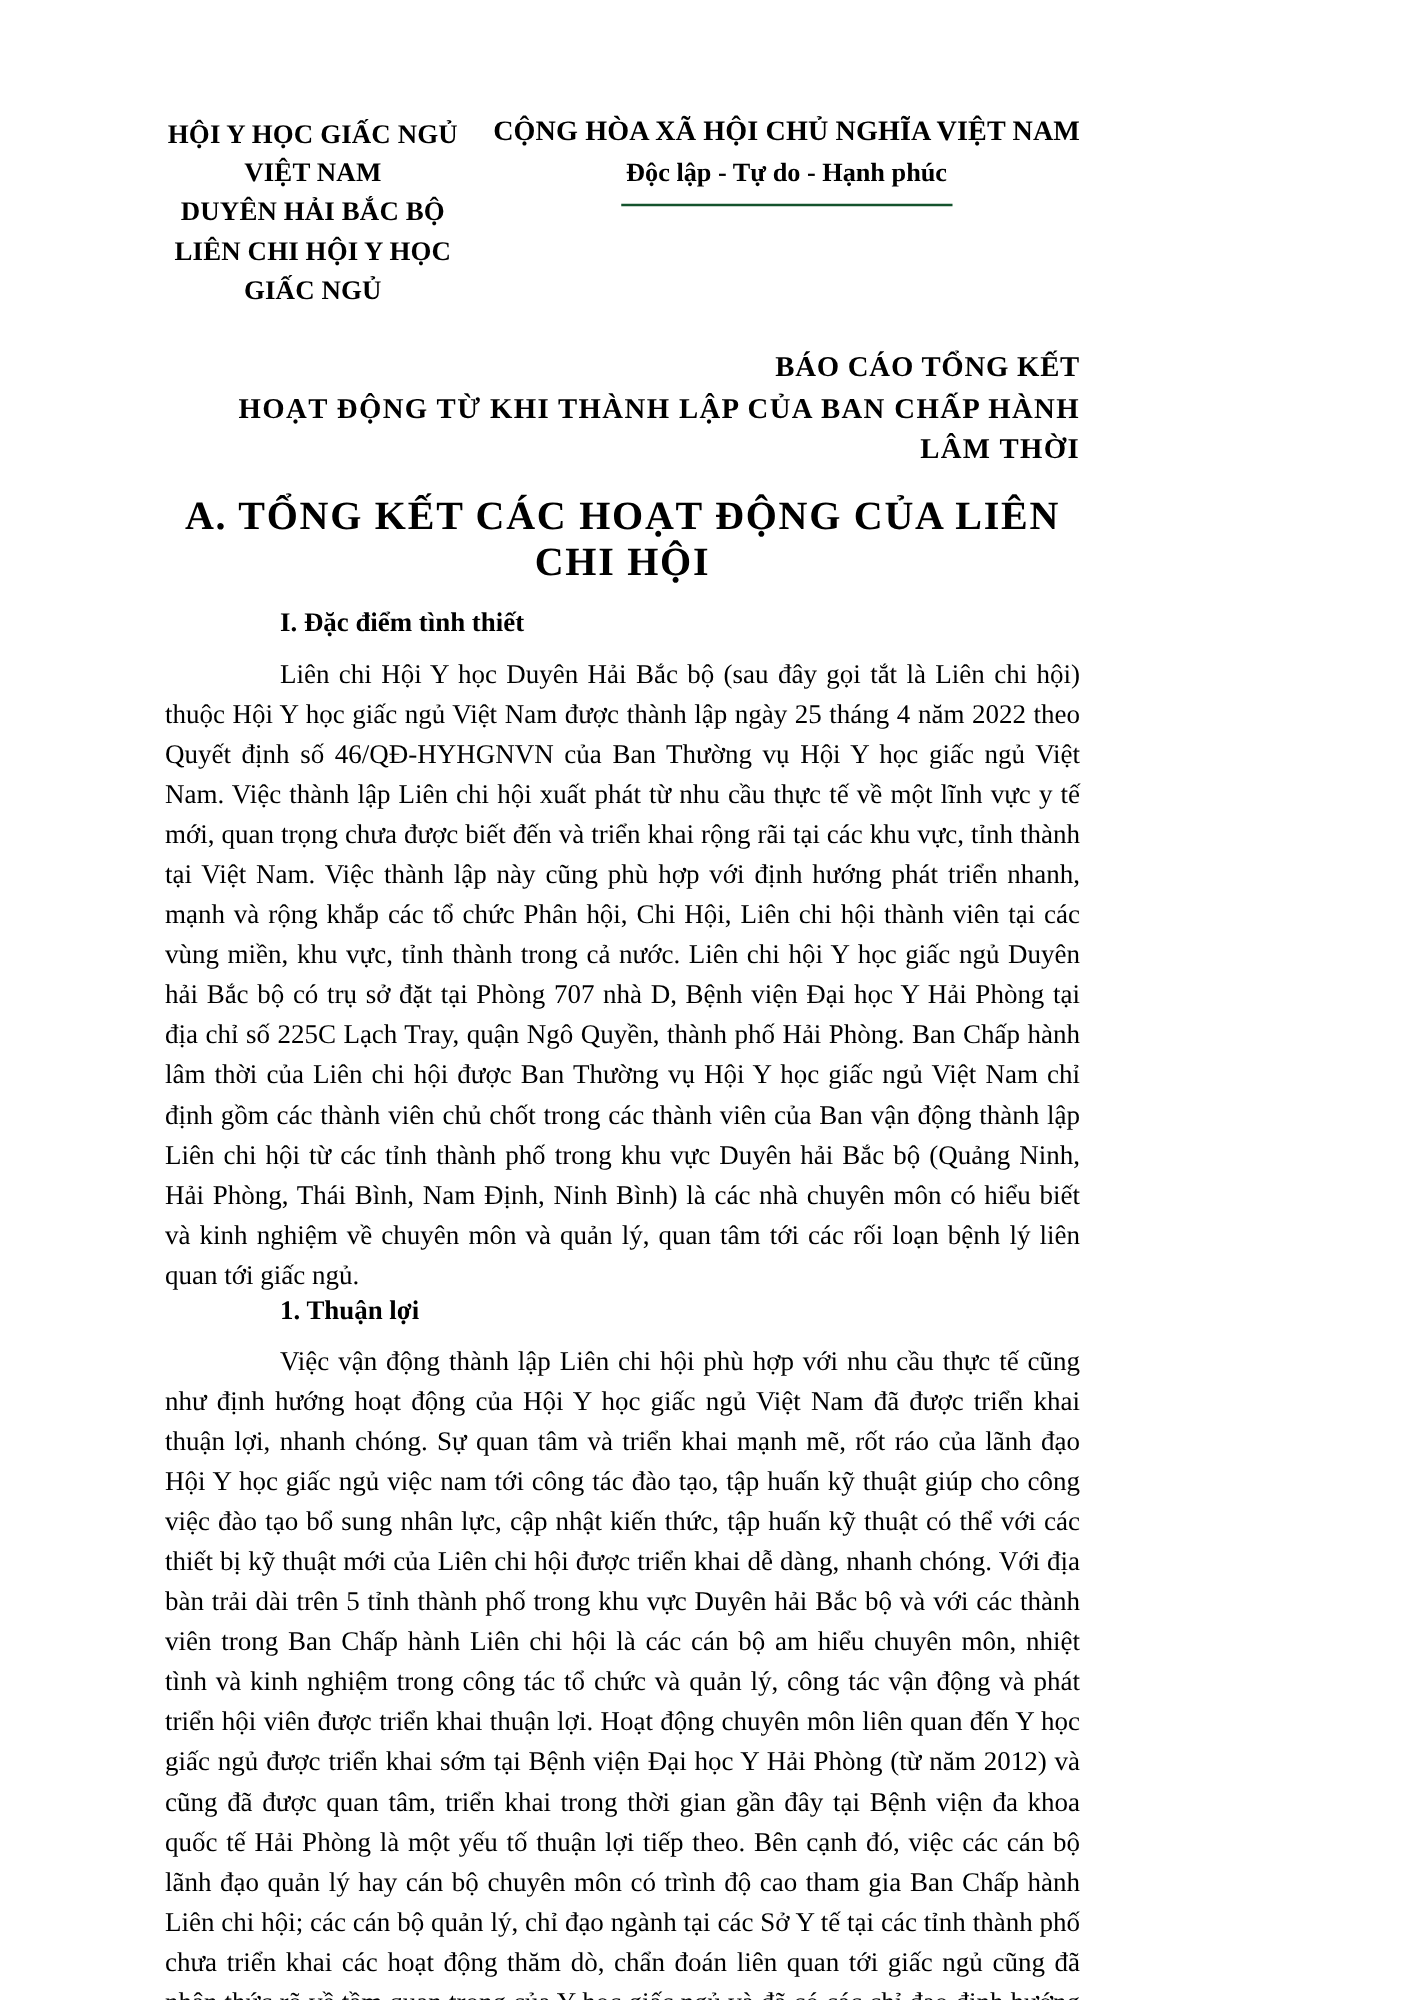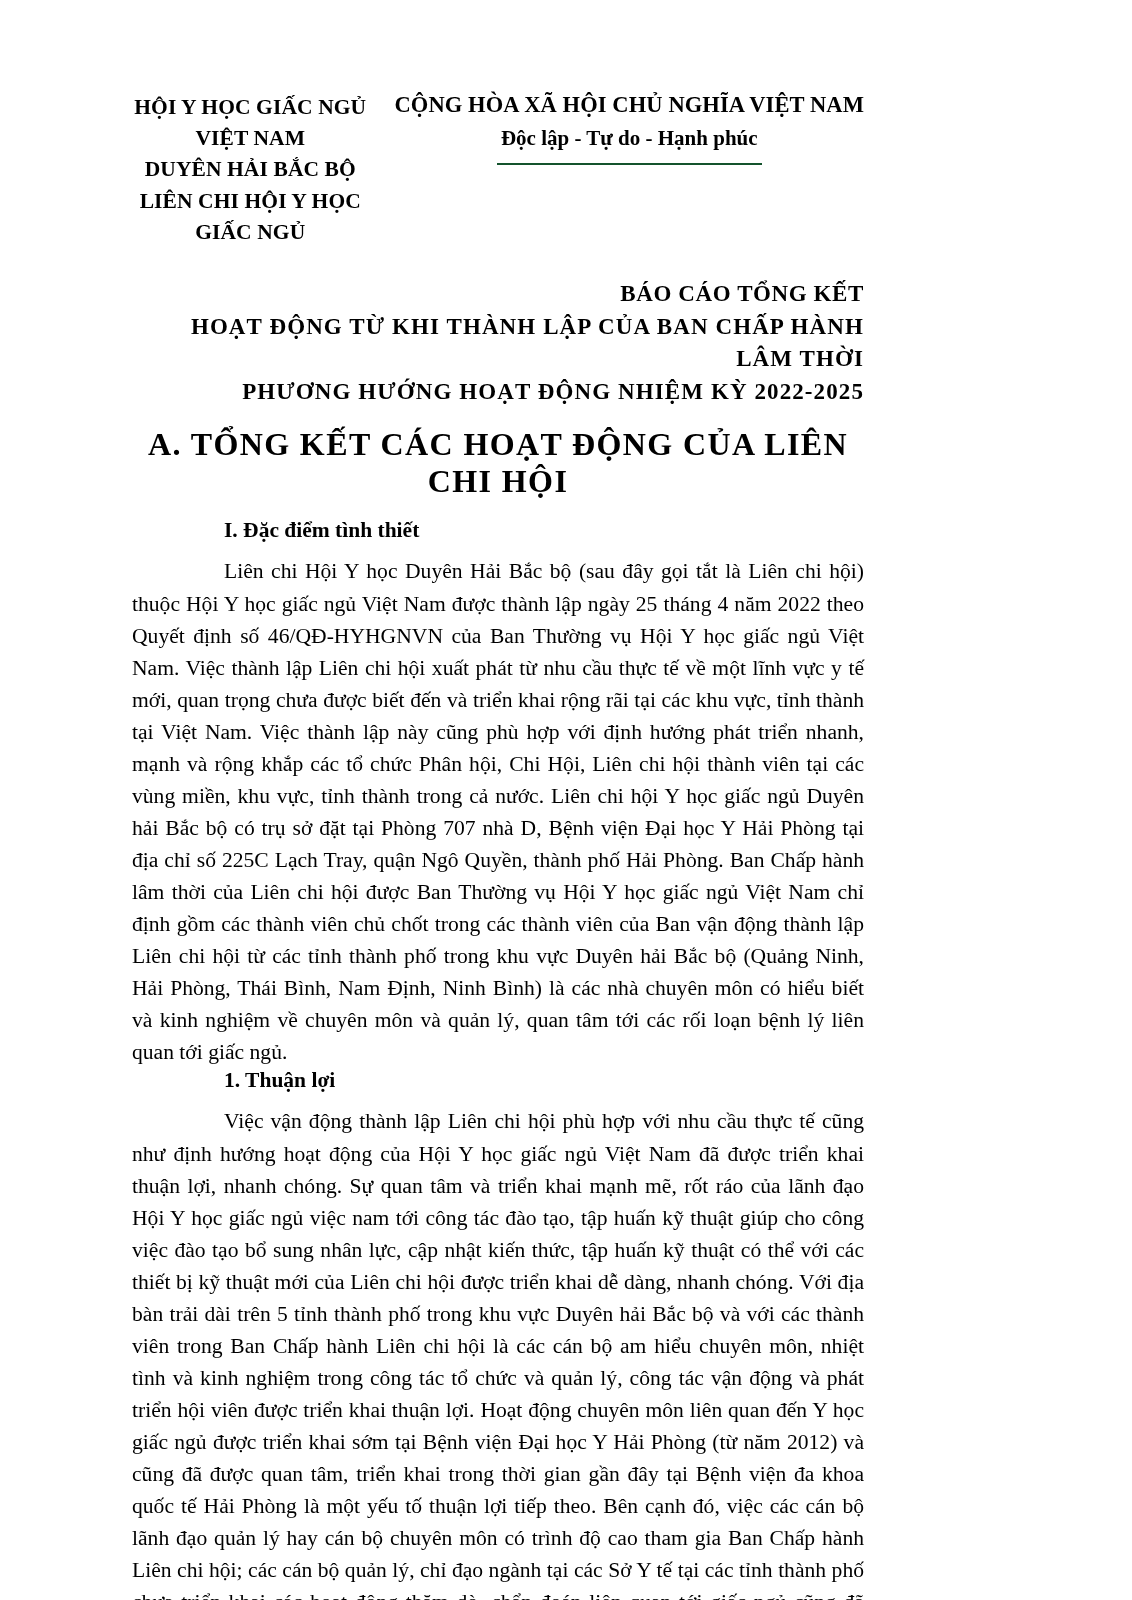--- a/index.html
+++ b/index.html
@@ -122,21 +122,20 @@
     <div class="nation-block">
       <div class="nation-title">CỘNG HÒA XÃ HỘI CHỦ NGHĨA VIỆT NAM</div>
       <div class="nation-motto">Độc lập - Tự do - Hạnh phúc</div>
     </div>
   </div>
 
   <div class="title-block">
     <div class="main-title">
       <div class="l1">BÁO CÁO TỔNG KẾT</div>
       <div class="l2">HOẠT ĐỘNG TỪ KHI THÀNH LẬP CỦA BAN CHẤP HÀNH LÂM THỜI</div>
-      <div class="l3">PHƯƠNG HƯỚNG HOẠT ĐỘNG NHIỆM KỲ 2022-2025</div>
     </div>
   </div>
 
   <div class="section-a">A. TỔNG KẾT CÁC HOẠT ĐỘNG CỦA LIÊN CHI HỘI</div>
 
   <div class="heading-1">I. Đặc điểm tình thiết</div>
 
   <p class="para">Liên chi Hội Y học Duyên Hải Bắc bộ (sau đây gọi tắt là Liên chi hội) thuộc Hội Y học giấc ngủ Việt Nam được thành lập ngày 25 tháng 4 năm 2022 theo Quyết định số 46/QĐ-HYHGNVN của Ban Thường vụ Hội Y học giấc ngủ Việt Nam. Việc thành lập Liên chi hội xuất phát từ  nhu cầu thực tế về một lĩnh vực y tế mới, quan trọng chưa được biết đến và triển khai rộng rãi tại các khu vực, tỉnh thành tại Việt Nam. Việc thành lập này cũng phù hợp với định hướng phát triển nhanh, mạnh và rộng khắp các tổ chức Phân hội, Chi Hội, Liên chi hội thành viên tại các vùng miền, khu vực, tỉnh thành trong cả nước. Liên chi hội Y học giấc ngủ Duyên hải Bắc bộ có trụ sở đặt tại Phòng 707 nhà D, Bệnh viện Đại học Y Hải Phòng tại địa chỉ số 225C Lạch Tray, quận Ngô Quyền, thành phố Hải Phòng. Ban Chấp hành lâm thời của Liên chi hội được Ban Thường vụ Hội Y học giấc ngủ Việt Nam chỉ định gồm các thành viên chủ chốt trong các thành viên của Ban vận động thành lập Liên chi hội từ các tỉnh thành phố trong khu vực Duyên hải Bắc bộ (Quảng Ninh, Hải Phòng, Thái Bình, Nam Định, Ninh Bình) là các nhà chuyên môn có hiểu biết và kinh nghiệm về chuyên môn và quản lý, quan tâm tới các rối loạn bệnh lý liên quan tới giấc ngủ.</p>
 
   <div class="heading-2">1. Thuận lợi</div>

